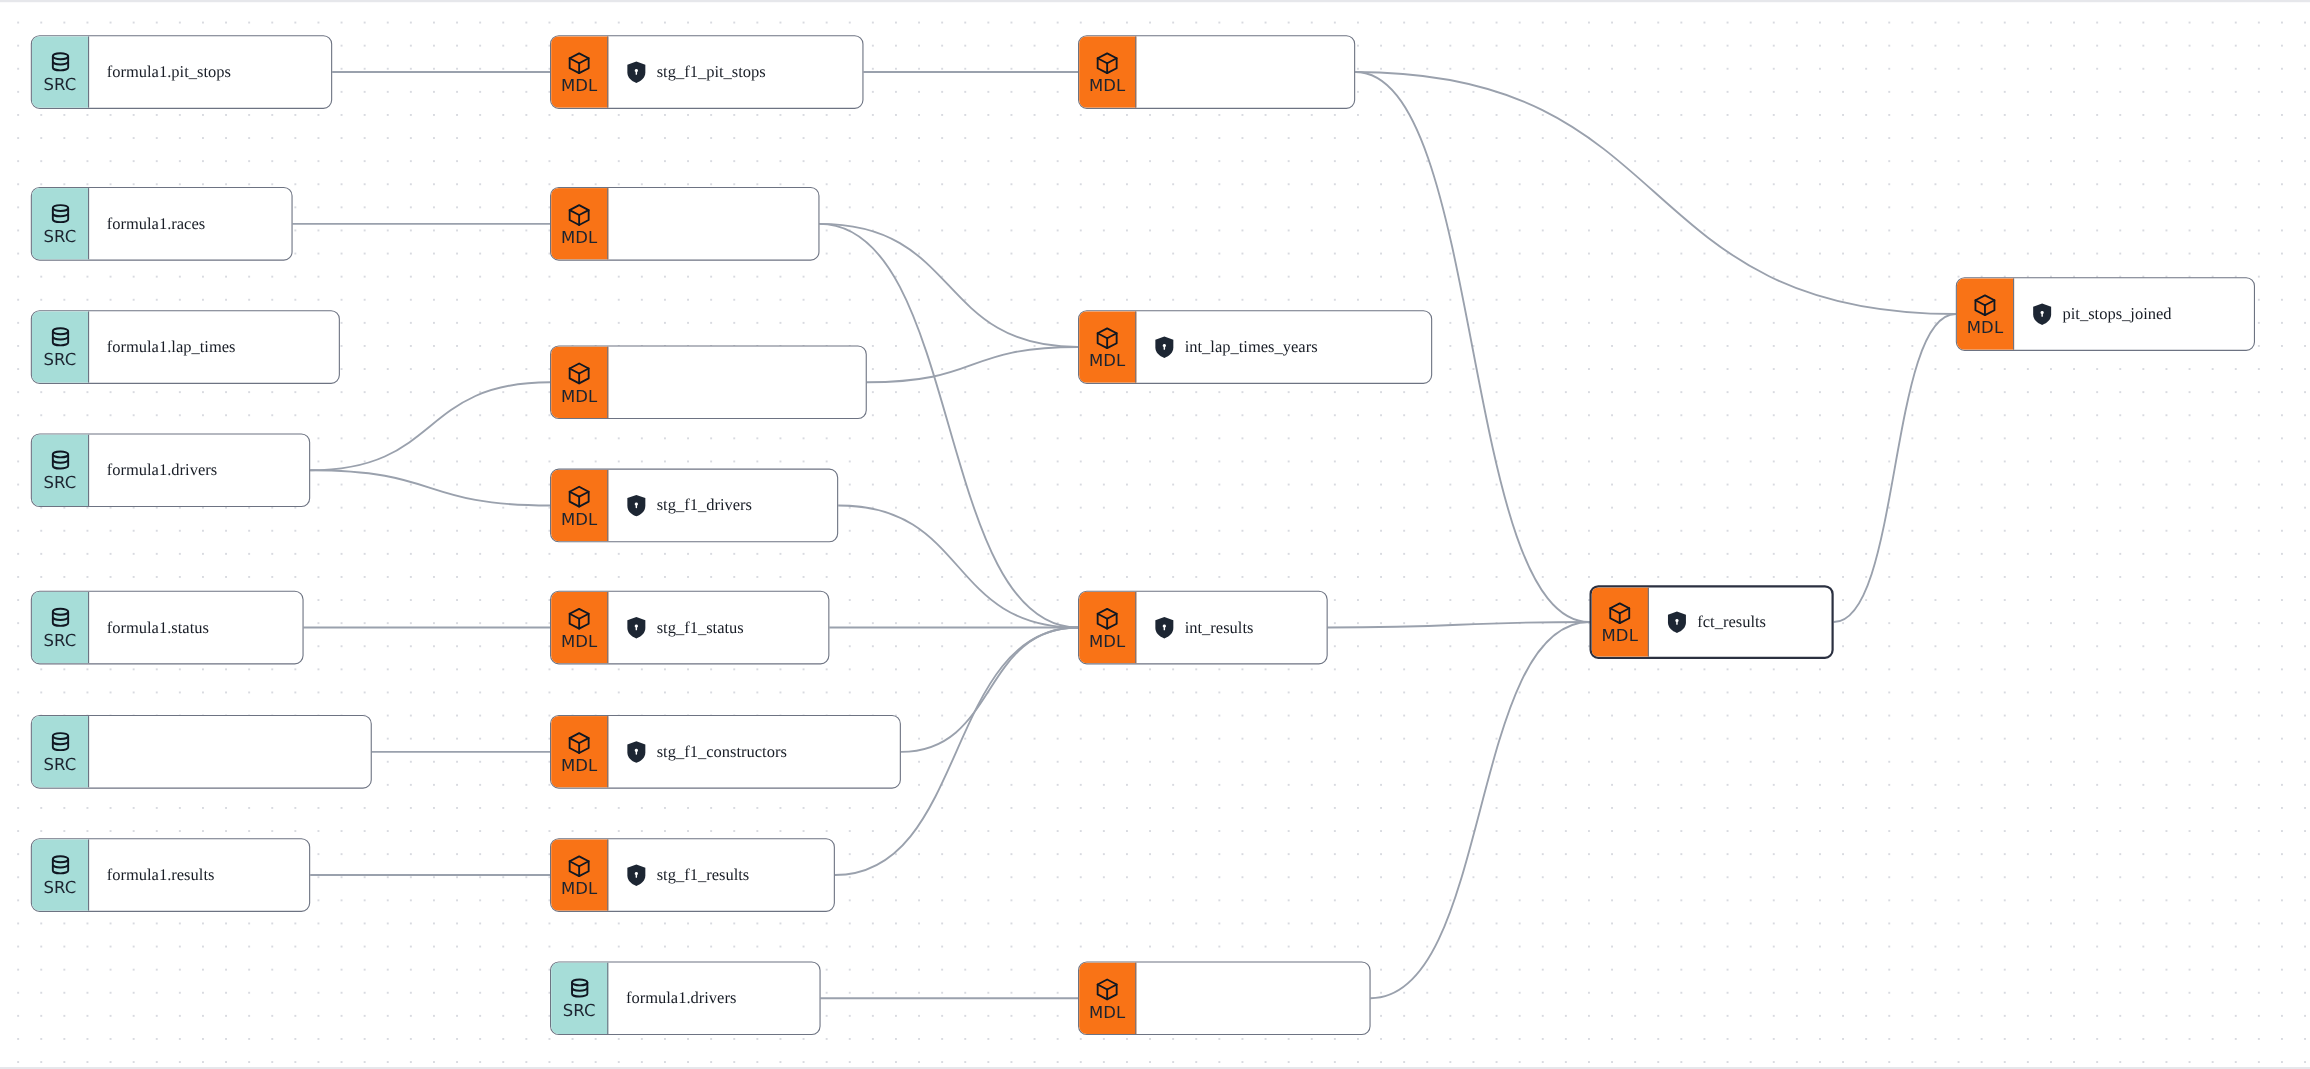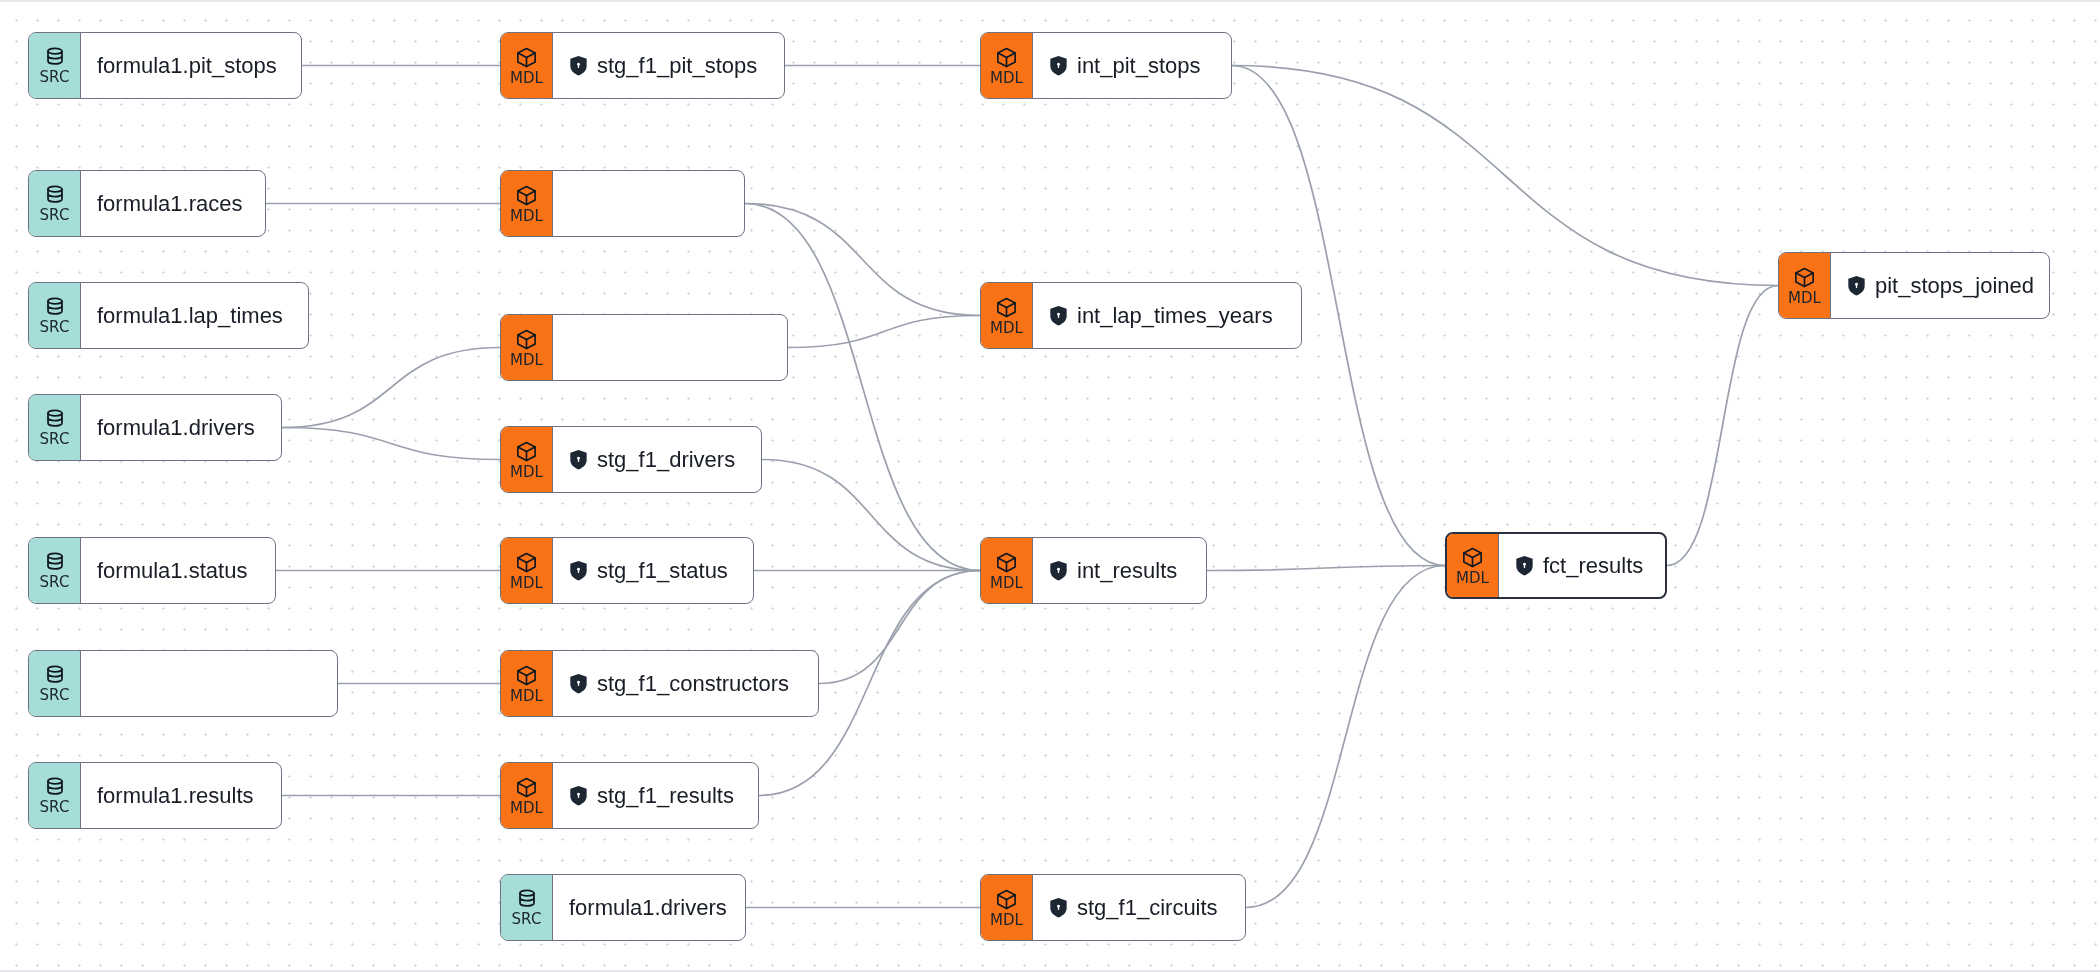--- a/index.html
+++ b/index.html
@@ -36,22 +36,22 @@
   .badge svg{display:block;}
   .badge .tag{
     font-size:15px;line-height:15px;color:#1c2430;letter-spacing:.1px;
     margin-top:2px;font-family:"DejaVu Sans","Liberation Sans",sans-serif;
   }
   .body{
     flex:1;display:flex;align-items:center;gap:9px;
     padding:0 17px 0 16px;white-space:nowrap;
   }
   .body .label{
-    font-size:22px;color:#181d26;line-height:24px;
-    font-family:Liberation Sans, sans-serif;
+    font-size:15px;color:#181d26;line-height:24px;
+    font-family:Liberation Serif, serif;
   }
   .shield{flex:0 0 auto;display:block;}
 </style>
 </head>
 <body>
 
 <div id="canvas">
   <svg id="edges">
       <path d="M 302 63.5 C 410.9 63.5, 391.1 63.5, 500 63.5" fill="none" stroke="#9aa1ad" stroke-width="1.7"></path>
       <path d="M 266 201.5 C 394.70000000000005 201.5, 371.29999999999995 201.5, 500 201.5" fill="none" stroke="#9aa1ad" stroke-width="1.7"></path>
@@ -326,49 +326,31 @@
         <div class="badge mdl">
           <span>
             <svg width="23" height="23" viewBox="0 0 24 24" fill="none" stroke="#101722" stroke-width="1.75" stroke-linecap="round" stroke-linejoin="round">
               <path d="M12 2.6 21 7.3v9.4L12 21.4 3 16.7V7.3z"></path>
               <path d="M3 7.3 12 12l9-4.7"></path>
               <path d="M12 12v9.4"></path>
             </svg>
           </span>
           <span class="tag">MDL</span>
         </div>
-        <div class="body">
-          <span style="display: flex;">
-            <svg class="shield" width="19" height="21" viewBox="0 0 20 22">
-              <path d="M10 .9 18.6 3.9v7.4c0 5-3.6 8.4-8.6 10.1C5 19.7 1.4 16.3 1.4 11.3V3.9z" fill="#1d2633"></path>
-              <path d="M10 8.1a1.55 1.55 0 0 0-.7 2.95V13a.7.7 0 0 0 1.4 0v-1.95A1.55 1.55 0 0 0 10 8.1z" fill="#ffffff"></path>
-            </svg>
-          </span>
-          <span class="label">stg_f1_circuits</span>
-        </div>
       </div>
       <div class="node" style="left: 980px; top: 30px; width: 252px;">
         <div class="badge mdl">
           <span>
             <svg width="23" height="23" viewBox="0 0 24 24" fill="none" stroke="#101722" stroke-width="1.75" stroke-linecap="round" stroke-linejoin="round">
               <path d="M12 2.6 21 7.3v9.4L12 21.4 3 16.7V7.3z"></path>
               <path d="M3 7.3 12 12l9-4.7"></path>
               <path d="M12 12v9.4"></path>
             </svg>
           </span>
           <span class="tag">MDL</span>
-        </div>
-        <div class="body">
-          <span style="display: flex;">
-            <svg class="shield" width="19" height="21" viewBox="0 0 20 22">
-              <path d="M10 .9 18.6 3.9v7.4c0 5-3.6 8.4-8.6 10.1C5 19.7 1.4 16.3 1.4 11.3V3.9z" fill="#1d2633"></path>
-              <path d="M10 8.1a1.55 1.55 0 0 0-.7 2.95V13a.7.7 0 0 0 1.4 0v-1.95A1.55 1.55 0 0 0 10 8.1z" fill="#ffffff"></path>
-            </svg>
-          </span>
-          <span class="label">int_pit_stops</span>
         </div>
       </div>
       <div class="node" style="left: 980px; top: 280px; width: 322px;">
         <div class="badge mdl">
           <span>
             <svg width="23" height="23" viewBox="0 0 24 24" fill="none" stroke="#101722" stroke-width="1.75" stroke-linecap="round" stroke-linejoin="round">
               <path d="M12 2.6 21 7.3v9.4L12 21.4 3 16.7V7.3z"></path>
               <path d="M3 7.3 12 12l9-4.7"></path>
               <path d="M12 12v9.4"></path>
             </svg>

